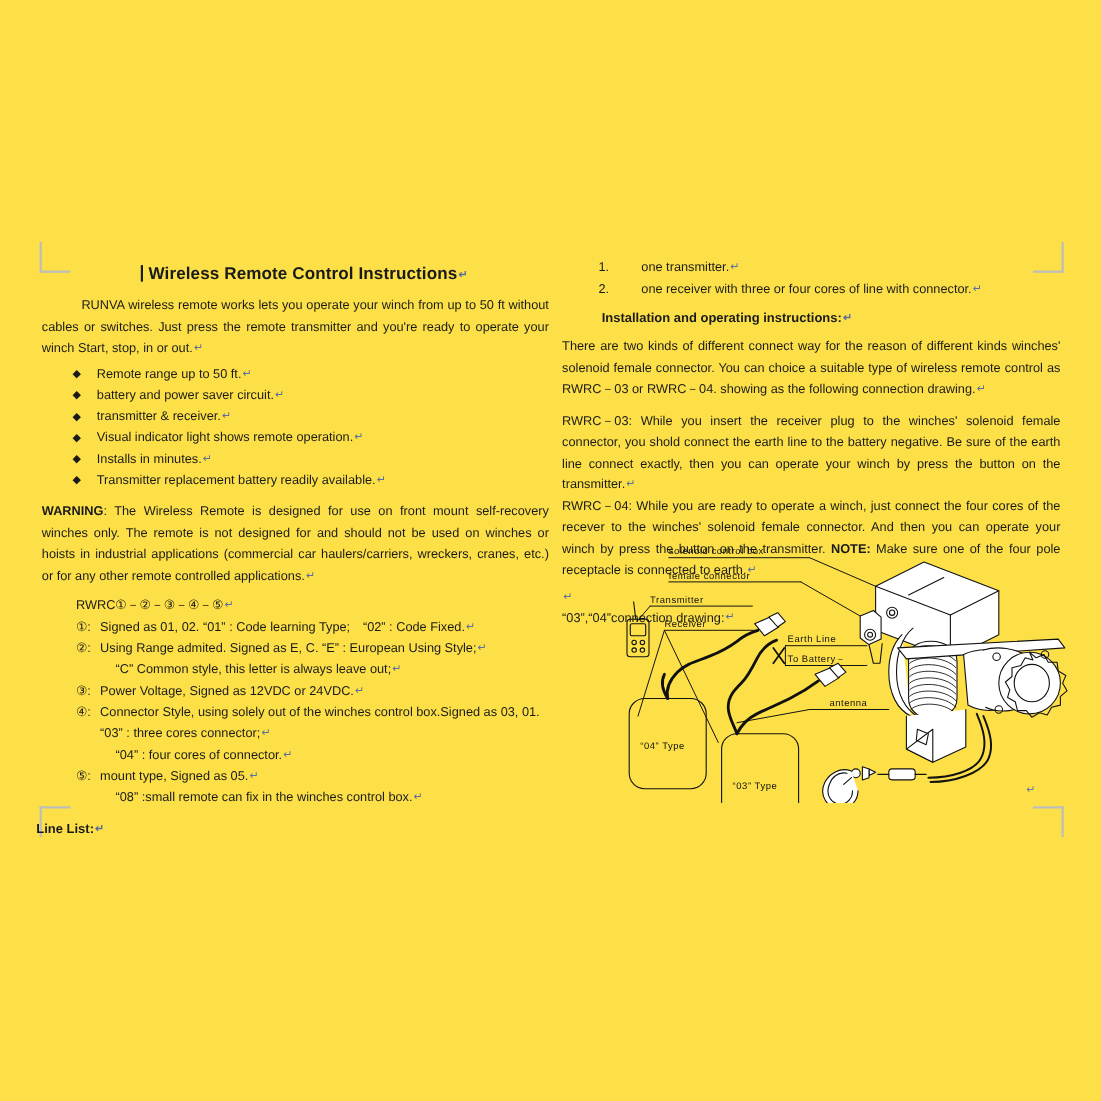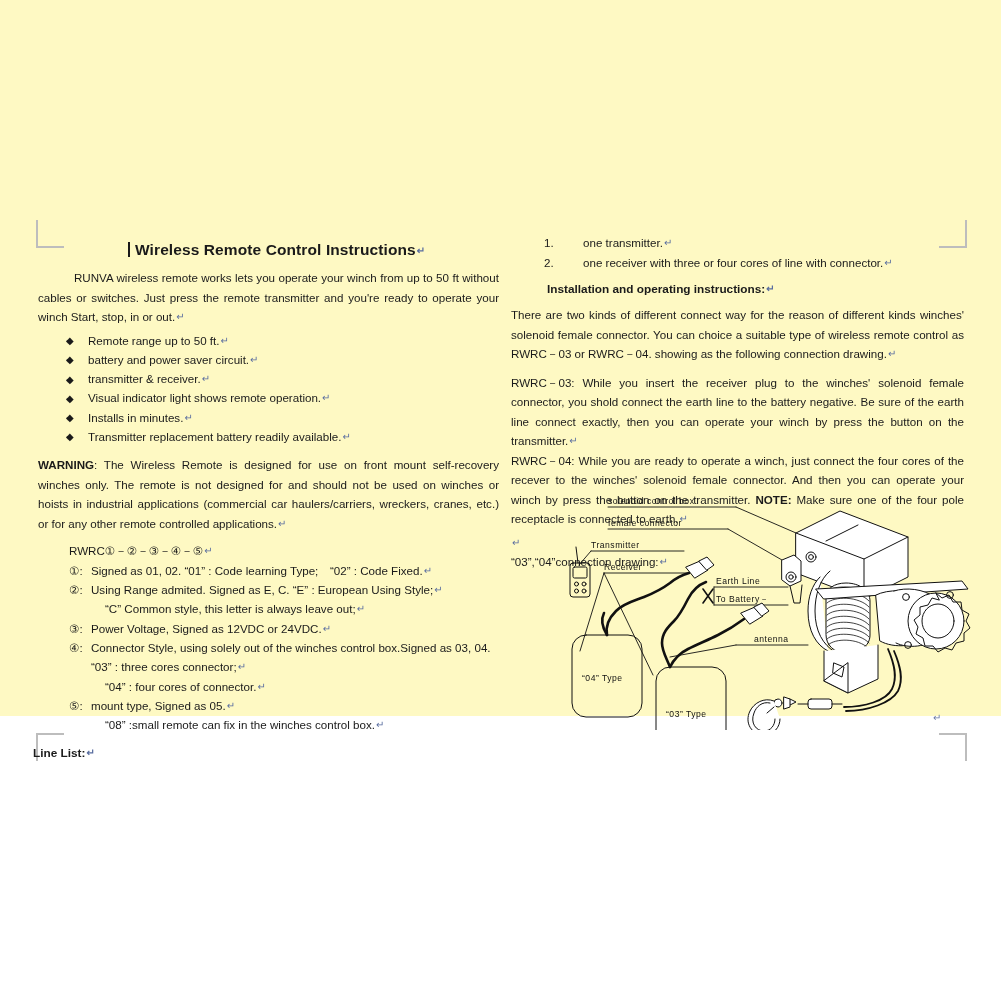--- a/index.html
+++ b/index.html
@@ -13,22 +13,22 @@
     position: relative;
     font-family: "Liberation Sans", sans-serif;
     color: #1a1a1a;
     overflow: hidden;
   }
 
   #page {
     position: absolute;
     left: 0; top: 0;
     width: 1001px;
-    height: 716px;
-    background: #fef9c3;
+    height: 1001px;
+    background: #fde047;
   }
 
   
   .crop {
     position: absolute;
     width: 26px;
     height: 26px;
     border-color: #bdbdbd;
     border-style: solid;
   }
@@ -199,21 +199,21 @@
     <div class="type-block">
       <div class="type-code"><span>RWRC①－②－③－④－⑤</span><span class="pilcrow">↵</span></div>
 
       <div class="type-row"><span class="num">①:</span><span>Signed as 01, 02. “01” : Code learning Type; “02” : Code Fixed.</span><span class="pilcrow">↵</span></div>
 
       <div class="type-row"><span class="num">②:</span><span>Using Range admited. Signed as E, C. “E” : European Using Style;</span><span class="pilcrow">↵</span></div>
       <div class="type-sub"><span>“C” Common style, this letter is always leave out;</span><span class="pilcrow">↵</span></div>
 
       <div class="type-row"><span class="num">③:</span><span>Power Voltage, Signed as 12VDC or 24VDC.</span><span class="pilcrow">↵</span></div>
 
-      <div class="type-row"><span class="num">④:</span><span>Connector Style, using solely out of the winches control box.Signed as 03, 04. “03” : three cores connector;</span><span class="pilcrow">↵</span></div>
+      <div class="type-row"><span class="num">④:</span><span>Connector Style, using solely out of the winches control box.Signed as 03, 01. “03” : three cores connector;</span><span class="pilcrow">↵</span></div>
       <div class="type-sub"><span>“04” : four cores of connector.</span><span class="pilcrow">↵</span></div>
 
       <div class="type-row"><span class="num">⑤:</span><span>mount type, Signed as 05.</span><span class="pilcrow">↵</span></div>
       <div class="type-sub"><span>“08” :small remote can fix in the winches control box.</span><span class="pilcrow">↵</span></div>
     </div>
 
     <h3 class="sect"><span>Line List:</span><span class="pilcrow">↵</span></h3>
   </div>
 
   <div class="col col-right">

